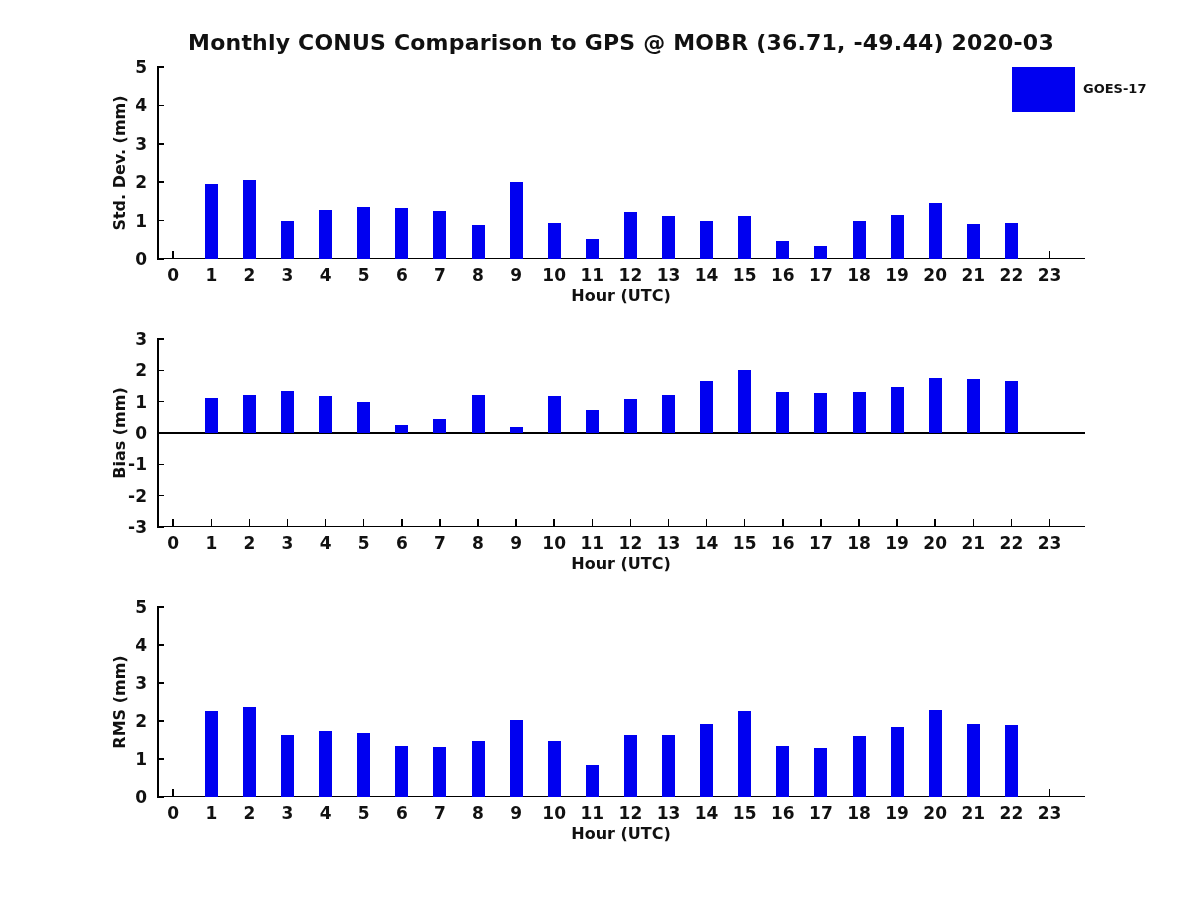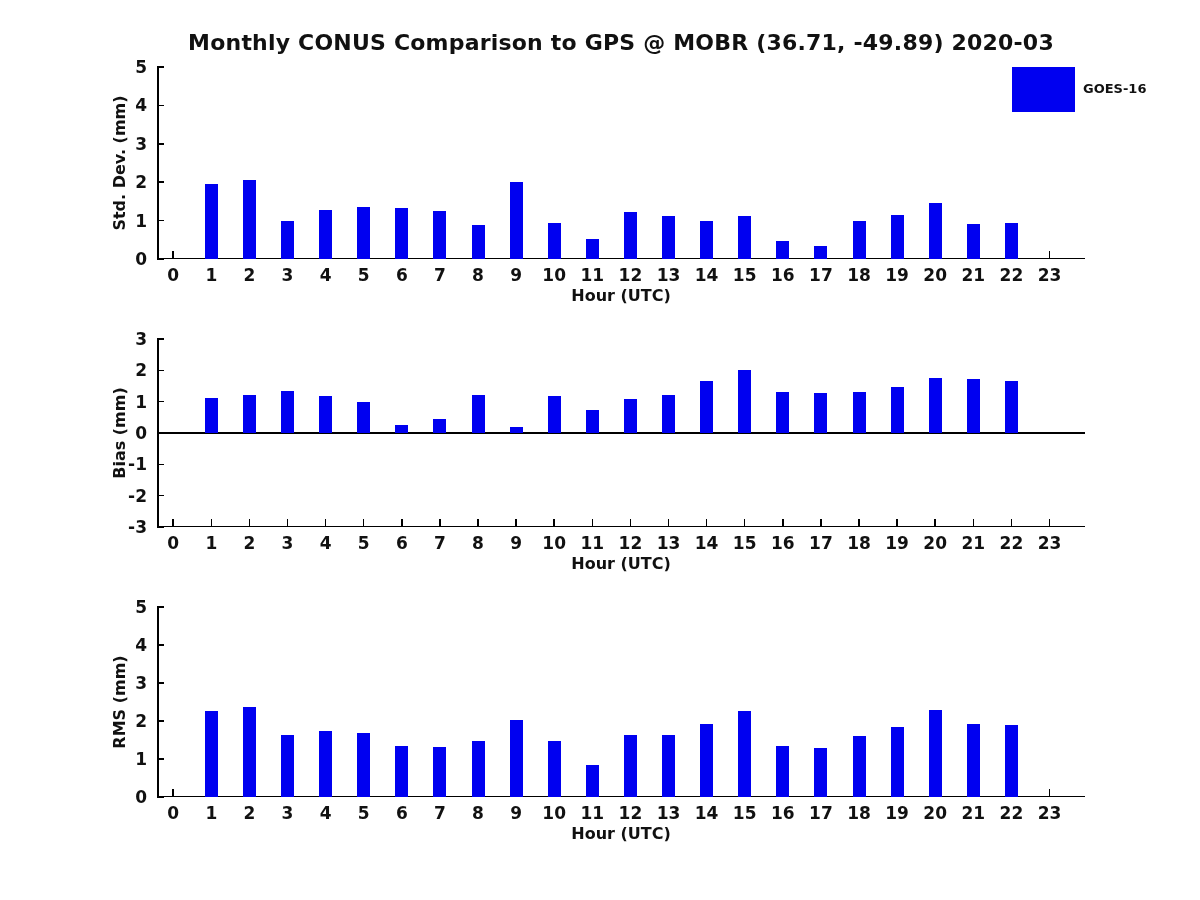--- a/index.html
+++ b/index.html
@@ -17,24 +17,24 @@
   .tick-label{position:absolute;font-weight:bold;font-size:17px;line-height:20px;}
   .y-tick-label{text-align:right;}
   .x-tick-label{text-align:center;}
   .legend-swatch{position:absolute;}
   .legend-label{position:absolute;font-weight:bold;font-size:13px;line-height:16px;}
 </style>
 </head>
 <body>
 
 <div class="figure">
-  <div class="title">Monthly CONUS Comparison to GPS @ MOBR (36.71, -49.89) 2020-03</div>
+  <div class="title">Monthly CONUS Comparison to GPS @ MOBR (36.71, -49.44) 2020-03</div>
 
   <div class="legend-swatch" style="left: 1012px; top: 67px; width: 63px; height: 45px; background: rgb(0, 0, 240);"></div>
-  <div class="legend-label" style="left: 1083px; top: 81px;">GOES-16</div>
+  <div class="legend-label" style="left: 1083px; top: 81px;">GOES-17</div>
 
   <div class="plot-area" style="left: 157px; top: 67px; width: 928px; height: 192px;">
     <div class="ylabel">Std. Dev. (mm)</div>
     <div class="xlabel" style="top: 219px;">Hour (UTC)</div>
   <div class="spine" style="left: 0px; top: 0px; width: 1.5px; height: 192px; background: rgb(0, 0, 0);"></div>
       <div class="spine" style="left: 0px; top: 190.5px; width: 928px; height: 1.5px; background: rgb(0, 0, 0);"></div>
       <div class="tick" style="left: 0px; top: 191.25px; width: 7px; height: 1.5px; background: rgb(0, 0, 0);"></div>
       <div class="tick-label y-tick-label" style="left: -48px; width: 38px; top: 182px;">0</div>
       <div class="tick" style="left: 0px; top: 152.85px; width: 7px; height: 1.5px; background: rgb(0, 0, 0);"></div>
       <div class="tick-label y-tick-label" style="left: -48px; width: 38px; top: 143.6px;">1</div>

